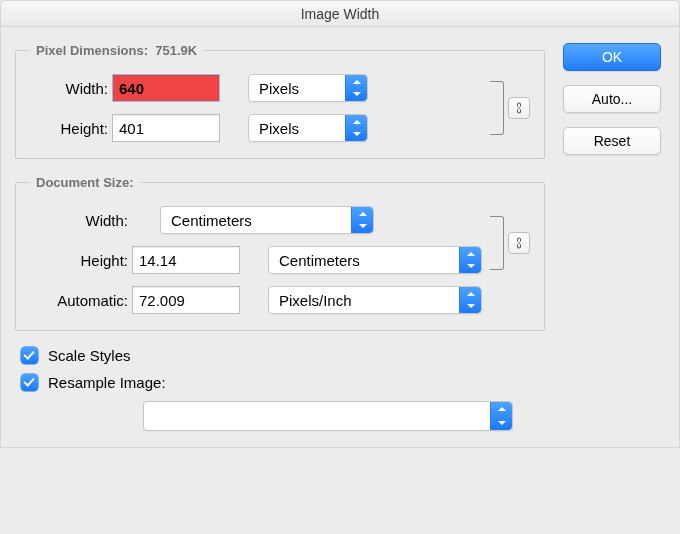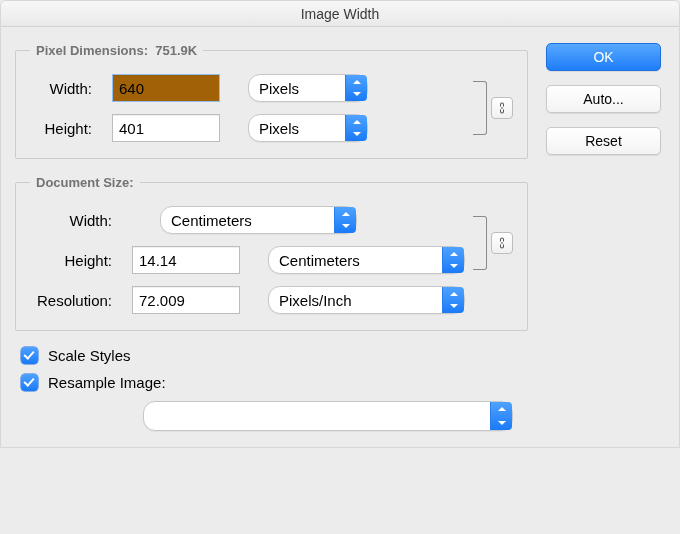--- a/index.html
+++ b/index.html
@@ -52,57 +52,58 @@
     font-weight: bold;
   }
   .row {
     display: flex;
     align-items: center;
     margin-bottom: 12px;
   }
   .row:last-child { margin-bottom: 0; }
   .lbl {
     text-align: right;
-    padding-right: 20px;
+    padding-right: 4px;
     font-size: 15px;
   }
   .pixeldim .lbl { width: 82px; }
   .docsize .lbl  { width: 102px; }
   input.txt {
     height: 28px;
     border: 1px solid #bdbdbd;
     background: #fff;
     box-shadow: inset 0 1px 0 rgba(0,0,0,0.06);
     font-size: 15px;
     padding: 0 6px;
     outline: none;
   }
   .pixeldim input.txt { width: 108px; }
   .docsize  input.txt { width: 108px; }
   input.txt.selected {
-    background: #a16207;
+    background: #ef4444;
     border-color: #8fbef2;
+    font-weight: bold;
   }
   .gap { width: 28px; }
   .select {
     position: relative;
     height: 28px;
     background: #fff;
     border: 1px solid #c6c6c6;
-    border-radius: 12px;
+    border-radius: 4px;
     display: flex;
     align-items: center;
     padding-left: 10px;
     padding-right: 24px;
     font-size: 15px;
     box-shadow: 0 1px 0 rgba(0,0,0,0.04);
     cursor: default;
   }
   .pixeldim .select { width: 120px; }
-  .docsize .select  { width: 197px; }
+  .docsize .select  { width: 214px; }
   .select .knob {
     position: absolute;
     right: 0; top: 0; bottom: 0;
     width: 22px;
     border-radius: 0 4px 4px 0;
     background: linear-gradient(#4ea2ff, #1b7af7);
     border-left: 1px solid #2a7df0;
   }
   .select .knob::before,
   .select .knob::after {
@@ -256,21 +257,21 @@
             <div class="row">
               <span class="lbl">Height:</span>
               <input class="txt" value="14.14" style="">
               <span class="gap"></span>
               <div class="select">
                 <span>Centimeters</span>
                 <span class="knob"></span>
               </div>
             </div>
             <div class="row">
-              <span class="lbl">Resolution:</span>
+              <span class="lbl">Automatic:</span>
               <input class="txt" value="72.009" style="">
               <span class="gap"></span>
               <div class="select">
                 <span>Pixels/Inch</span>
                 <span class="knob"></span>
               </div>
             </div>
           </div>
           <div class="bracketwrap">
             <div class="bracket"></div>

